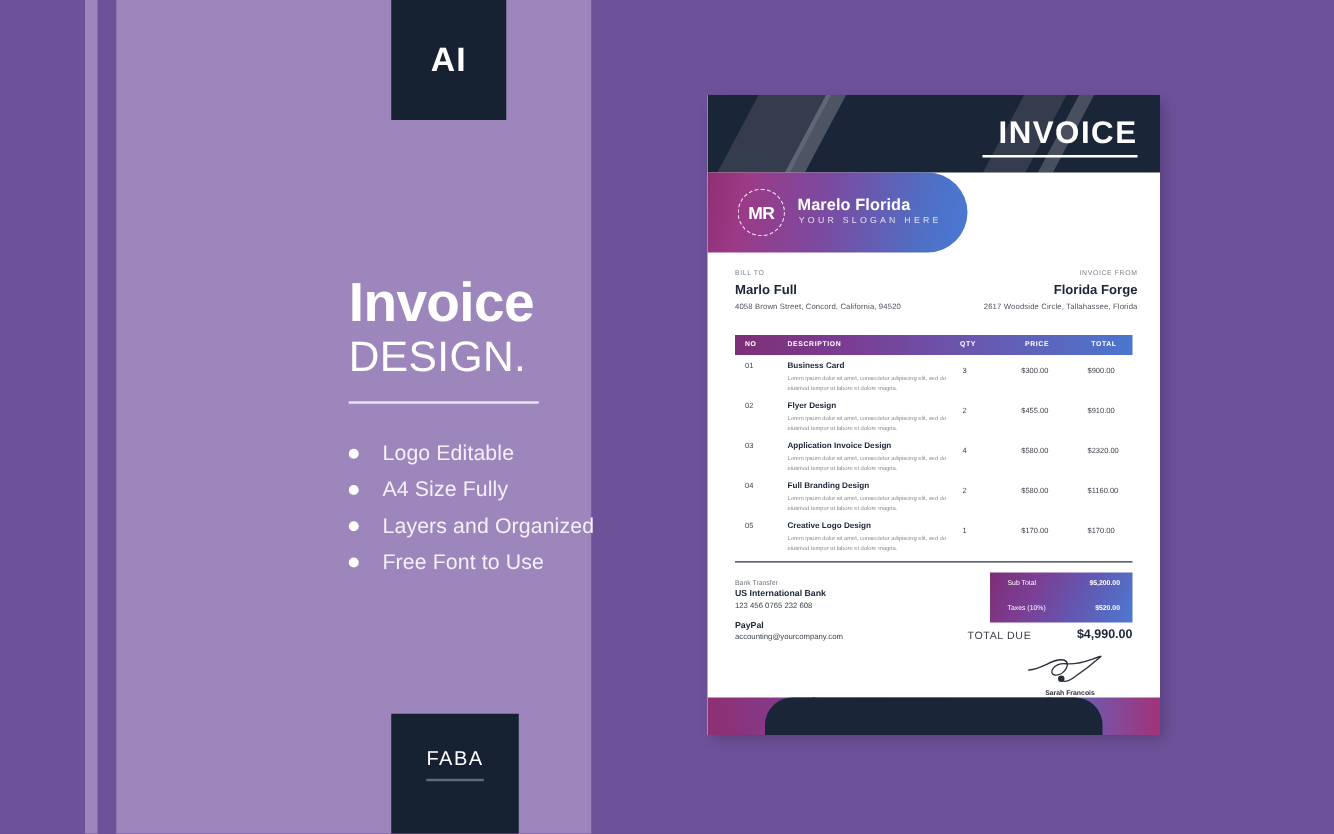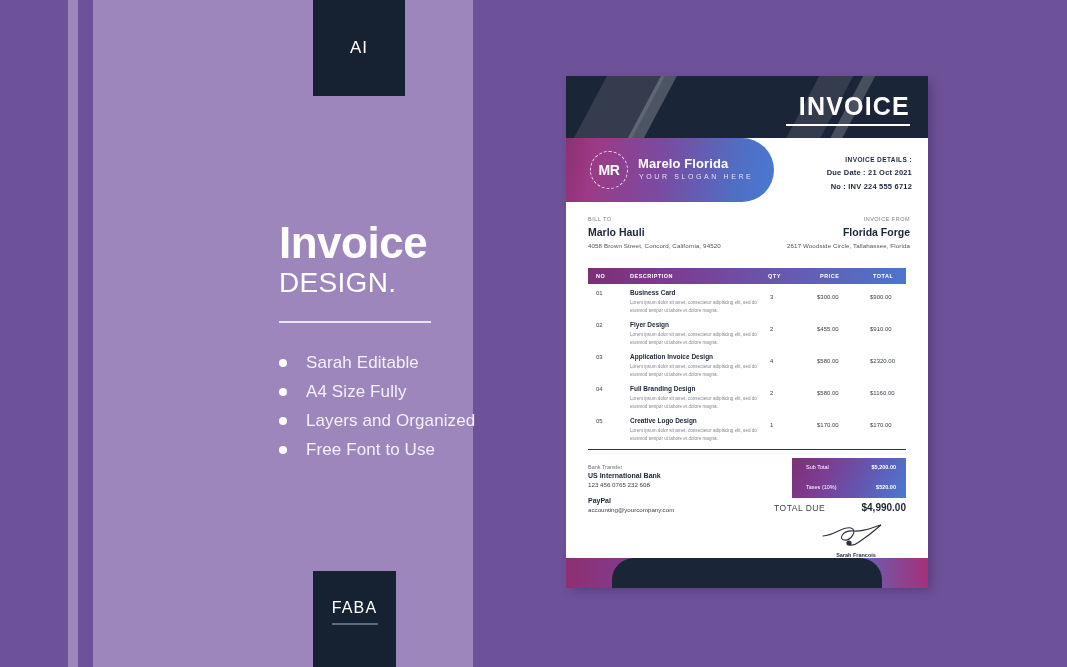--- a/index.html
+++ b/index.html
@@ -18,52 +18,52 @@
   }
   .cover-panel {
     position: absolute; left: 93px; top: 0; width: 380px; height: 667px;
     background: #9c86bb;
   }
   .ai-badge {
     position: absolute; left: 220px; top: 0; width: 92px; height: 96px;
     background: #162132; color: #ffffff;
     display: flex; align-items: center; justify-content: center;
   }
-  .ai-badge span { font-size: 17px; font-weight: normal; letter-spacing: 1px; }
+  .ai-badge span { font-size: 27px; font-weight: bold; letter-spacing: 1px; }
 
   .cover-title {
     position: absolute; left: 186px; top: 220px; width: 300px;
     color: #ffffff;
   }
   .cover-title .t1 {
     font-size: 44px; font-weight: bold; line-height: 1.03;
     letter-spacing: -0.5px; display: block;
   }
   .cover-title .t2 {
-    font-size: 28px; font-weight: normal; line-height: 1.25;
+    font-size: 34px; font-weight: normal; line-height: 1.25;
     letter-spacing: 0.3px; display: block;
   }
   .cover-rule {
     position: absolute; left: 186px; top: 321px; width: 152px; height: 2px;
     background: #e9e2f2;
   }
   .feature-list {
     position: absolute; left: 186px; top: 348px; width: 290px;
     list-style: none;
   }
   .feature-list li {
     color: #f4f0f9; font-size: 17px; line-height: 29px;
     position: relative; padding-left: 27px; letter-spacing: 0.1px;
   }
   .feature-list li .dot {
     position: absolute; left: 0; top: 11px;
     width: 8px; height: 8px; border-radius: 50%; background: #ffffff;
   }
   .faba-badge {
-    position: absolute; left: 220px; top: 571px; width: 83px; height: 96px;
+    position: absolute; left: 220px; top: 571px; width: 102px; height: 96px;
     background: #162132; color: #ffffff;
     display: flex; flex-direction: column; align-items: center; justify-content: flex-start;
     padding-top: 28px;
   }
   .faba-badge span { font-size: 16px; letter-spacing: 1.2px; }
   .faba-rule { width: 46px; height: 2px; background: #5d6b80; margin-top: 6px; }
 
   
   .sheet-shadow {
     position: absolute; left: 571px; top: 82px; width: 360px; height: 508px;
@@ -198,21 +198,21 @@
     <div class="cover-title">
       <span class="t1">Invoice</span>
       <span class="t2">DESIGN.</span>
     </div>
 
     <div class="cover-rule"></div>
 
     <ul class="feature-list">
       <li>
         <span class="dot"></span>
-        <span>Sarah Editable</span>
+        <span>Logo Editable</span>
       </li>
       <li>
         <span class="dot"></span>
         <span>A4 Size Fully</span>
       </li>
       <li>
         <span class="dot"></span>
         <span>Layers and Organized</span>
       </li>
       <li>
@@ -240,30 +240,25 @@
     </div>
 
     <div class="logo-pill">
       <div class="logo-mark">
         <span>MR</span>
       </div>
       <div class="logo-name">Marelo Florida</div>
       <div class="logo-slogan">YOUR SLOGAN HERE</div>
     </div>
 
-    <div class="inv-meta">
-      <div class="m-title">INVOICE DETAILS :</div>
-      <div class="m-line">Due Date : 21 Oct 2021</div>
-      <div class="m-line">No : INV  224  555  6712</div>
-    </div>
 
     <div class="parties">
       <div class="party left">
         <div class="p-cap">BILL TO</div>
-        <div class="p-name">Marlo Hauli</div>
+        <div class="p-name">Marlo Full</div>
         <div class="p-addr">4058  Brown Street, Concord, California, 94520</div>
       </div>
       <div class="party right">
         <div class="p-cap">INVOICE FROM</div>
         <div class="p-name">Florida Forge</div>
         <div class="p-addr">2617  Woodside Circle, Tallahassee, Florida</div>
       </div>
     </div>
 
     <div class="tbl-head">

